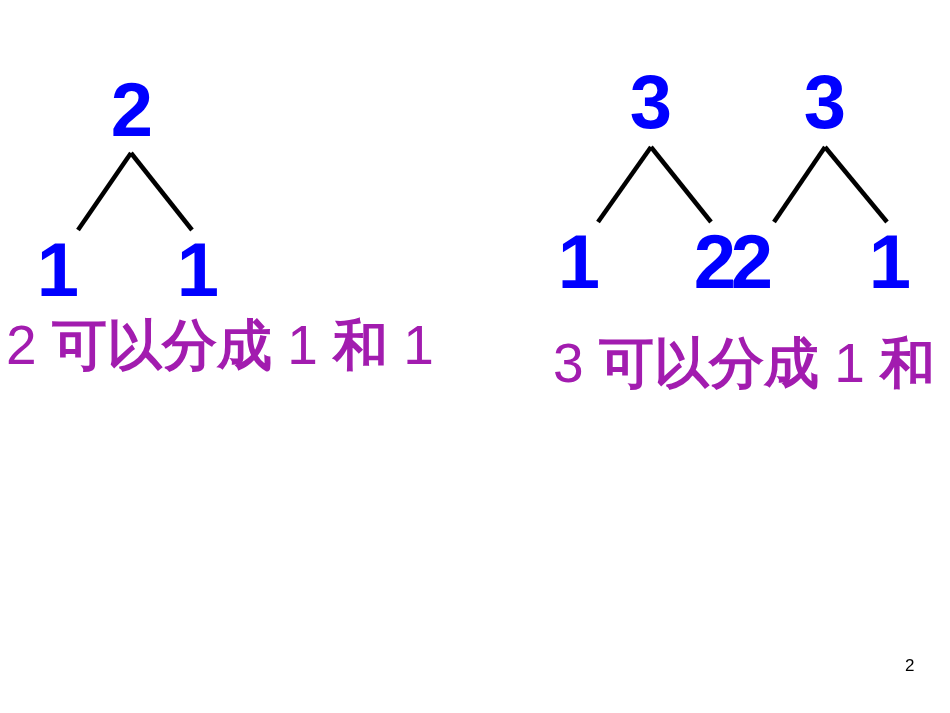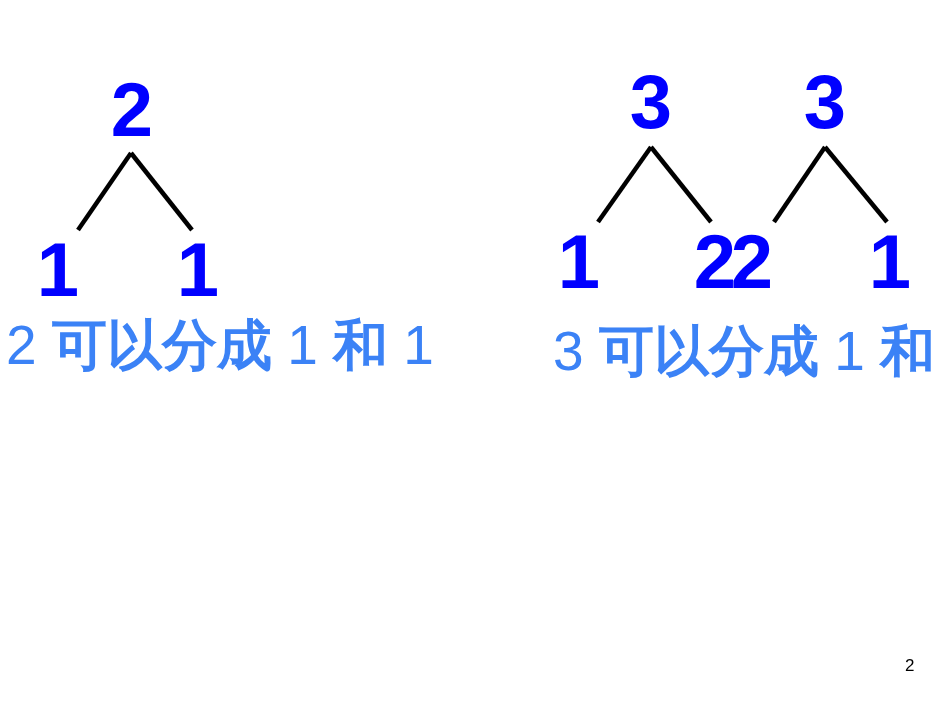--- a/index.html
+++ b/index.html
@@ -43,21 +43,21 @@
     line-height: 76px;
   }
   .bond-v {
     position: absolute;
     overflow: visible;
   }
 
   
   .caption {
     position: absolute;
-    color: #3b82f6;
+    color: #a21caf;
     font-size: 55px;
     line-height: 60px;
     white-space: nowrap;
     font-weight: normal;
   }
   .caption .cjk {
     font-family: "DejaVu Sans", "Liberation Sans", sans-serif;
     font-weight: bold;
   }
   .caption .num {
@@ -118,19 +118,19 @@
 
     <div class="bond-leaf" style="left:17px; top:224px; width:76px;">2</div>
 
     <div class="bond-leaf" style="left:155px; top:224px; width:76px;">1</div>
   </div>
 
   <div class="caption" style="left:6px; top:315px;">
     <span class="num">2</span><span class="num">&nbsp;</span><span class="cjk">可以分成</span><span class="num">&nbsp;</span><span class="num">1</span><span class="num">&nbsp;</span><span class="cjk">和</span><span class="num">&nbsp;</span><span class="num">1</span>
   </div>
 
-  <div class="caption" style="left:553px; top:321px;">
+  <div class="caption" style="left:553px; top:333px;">
     <span class="num">3</span><span class="num">&nbsp;</span><span class="cjk">可以分成</span><span class="num">&nbsp;</span><span class="num">1</span><span class="num">&nbsp;</span><span class="cjk">和</span><span class="num">&nbsp;</span>
   </div>
 
   <div class="page-number" style="left:905px; top:656px;">2</div>
 
 </div>
 
 </body></html>

